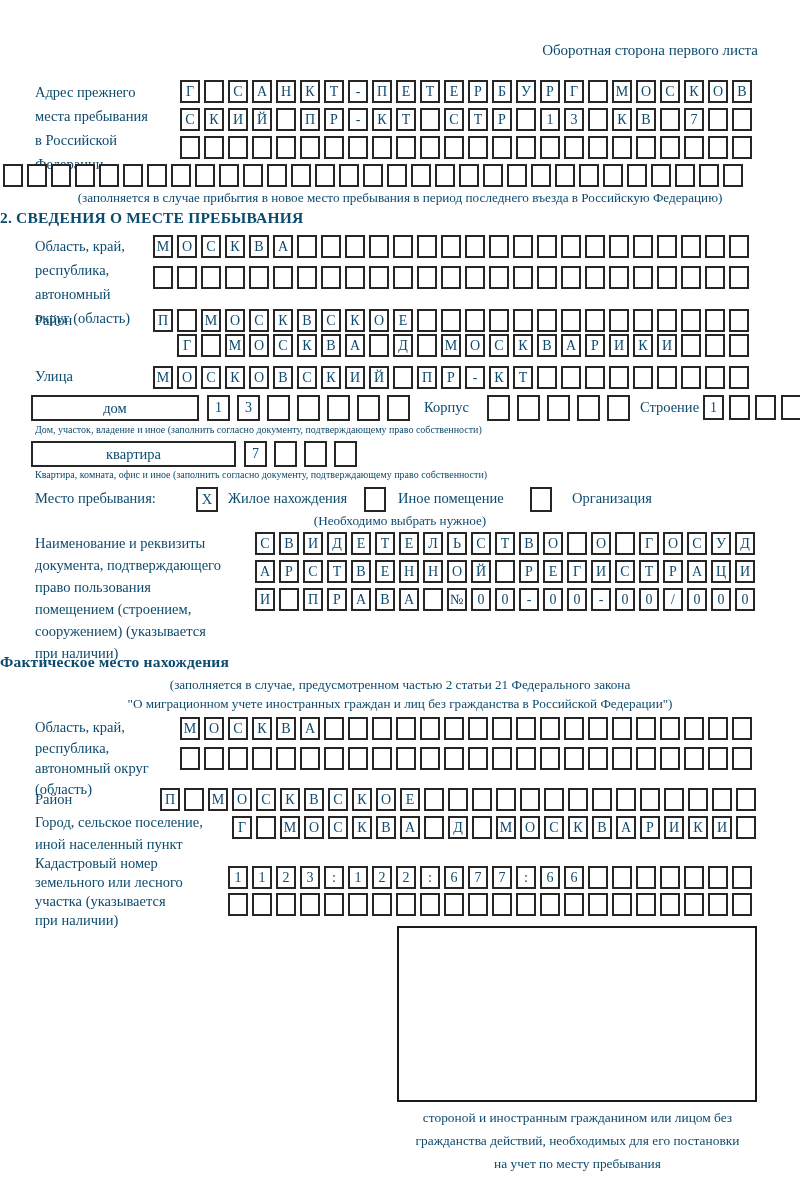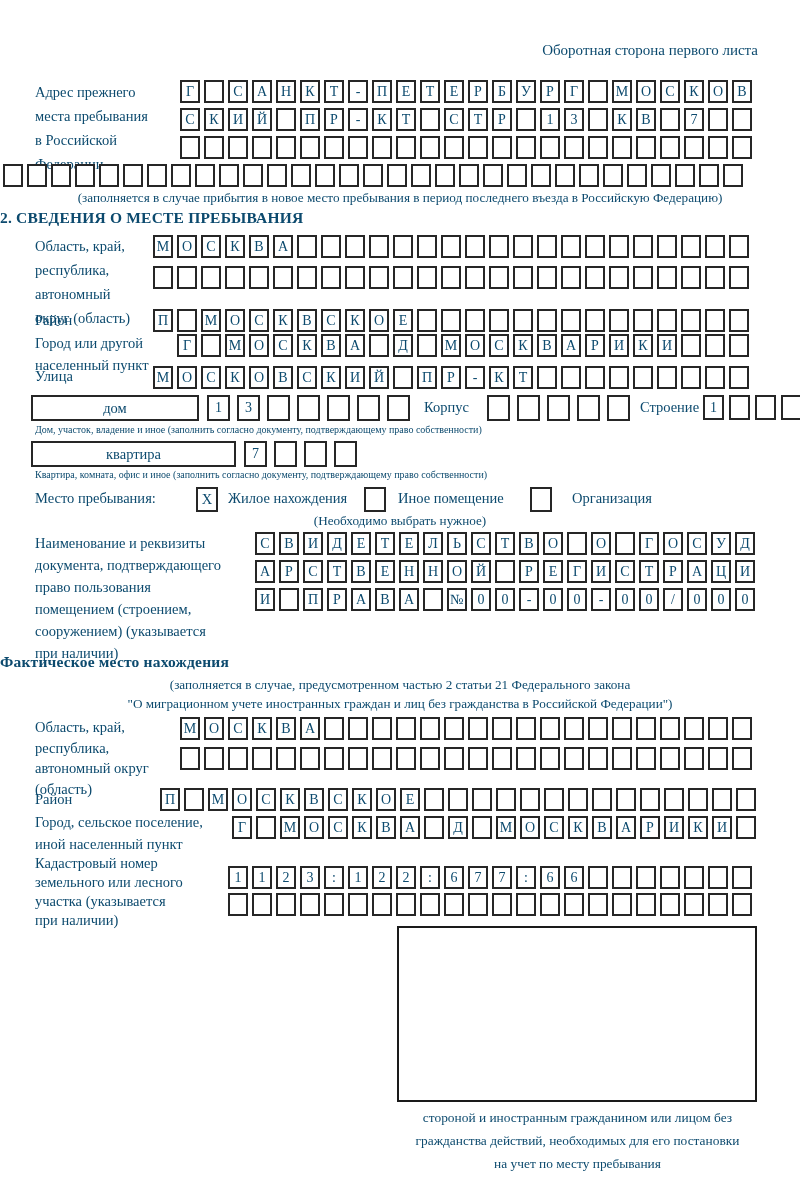--- a/index.html
+++ b/index.html
@@ -258,24 +258,20 @@
       <div class="cb"></div>
       <div class="cb"></div>
       <div class="cb"></div>
       <div class="cb"></div>
       <div class="cb"></div>
       <div class="cb"></div>
       <div class="cb"></div>
       <div class="cb"></div>
     </div>
 
-  <div class="lbl lh22" style="left:35px;top:312px;">
-      <div>Город или другой</div>
-      <div>населенный пункт</div>
-    </div>
   <div class="boxrow" style="left:177px;top:314px;">
       <div class="cb">Г</div>
       <div class="cb"></div>
       <div class="cb">М</div>
       <div class="cb">О</div>
       <div class="cb">С</div>
       <div class="cb">К</div>
       <div class="cb">В</div>
       <div class="cb">А</div>
       <div class="cb"></div>

